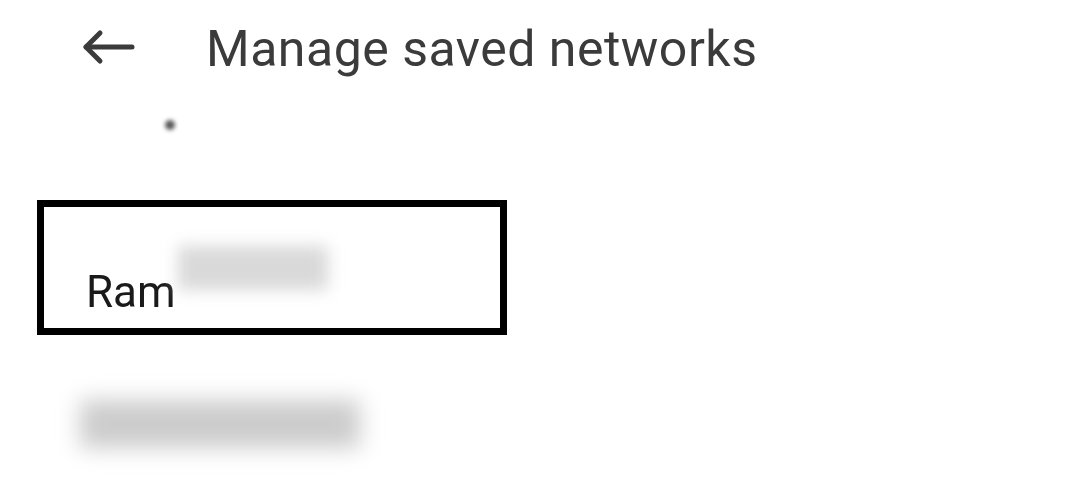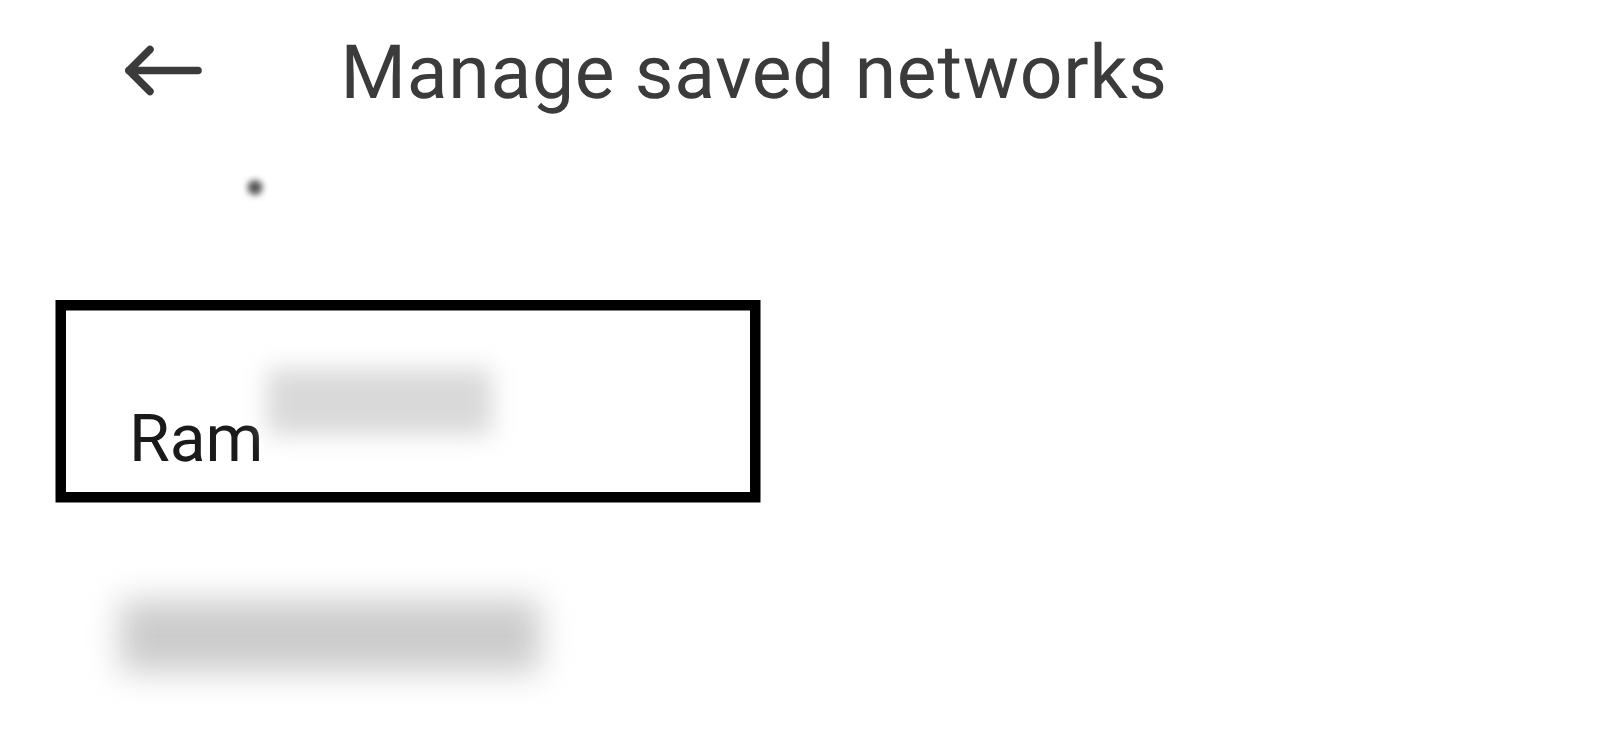--- a/index.html
+++ b/index.html
@@ -11,21 +11,21 @@
       font-family: Roboto, -apple-system, BlinkMacSystemFont, "Segoe UI", Arial, sans-serif;
       background: #ffffff;
       width: 1080px;
       height: 502px;
       position: relative;
     }
     .header {
       display: flex;
       align-items: center;
       padding: 20px 80px;
-      gap: 91px;
+      gap: 70px;
     }
     .back-arrow {
       display: flex;
       align-items: center;
       justify-content: center;
       cursor: pointer;
     }
     .back-arrow svg {
       width: 56px;
       height: 38px;

